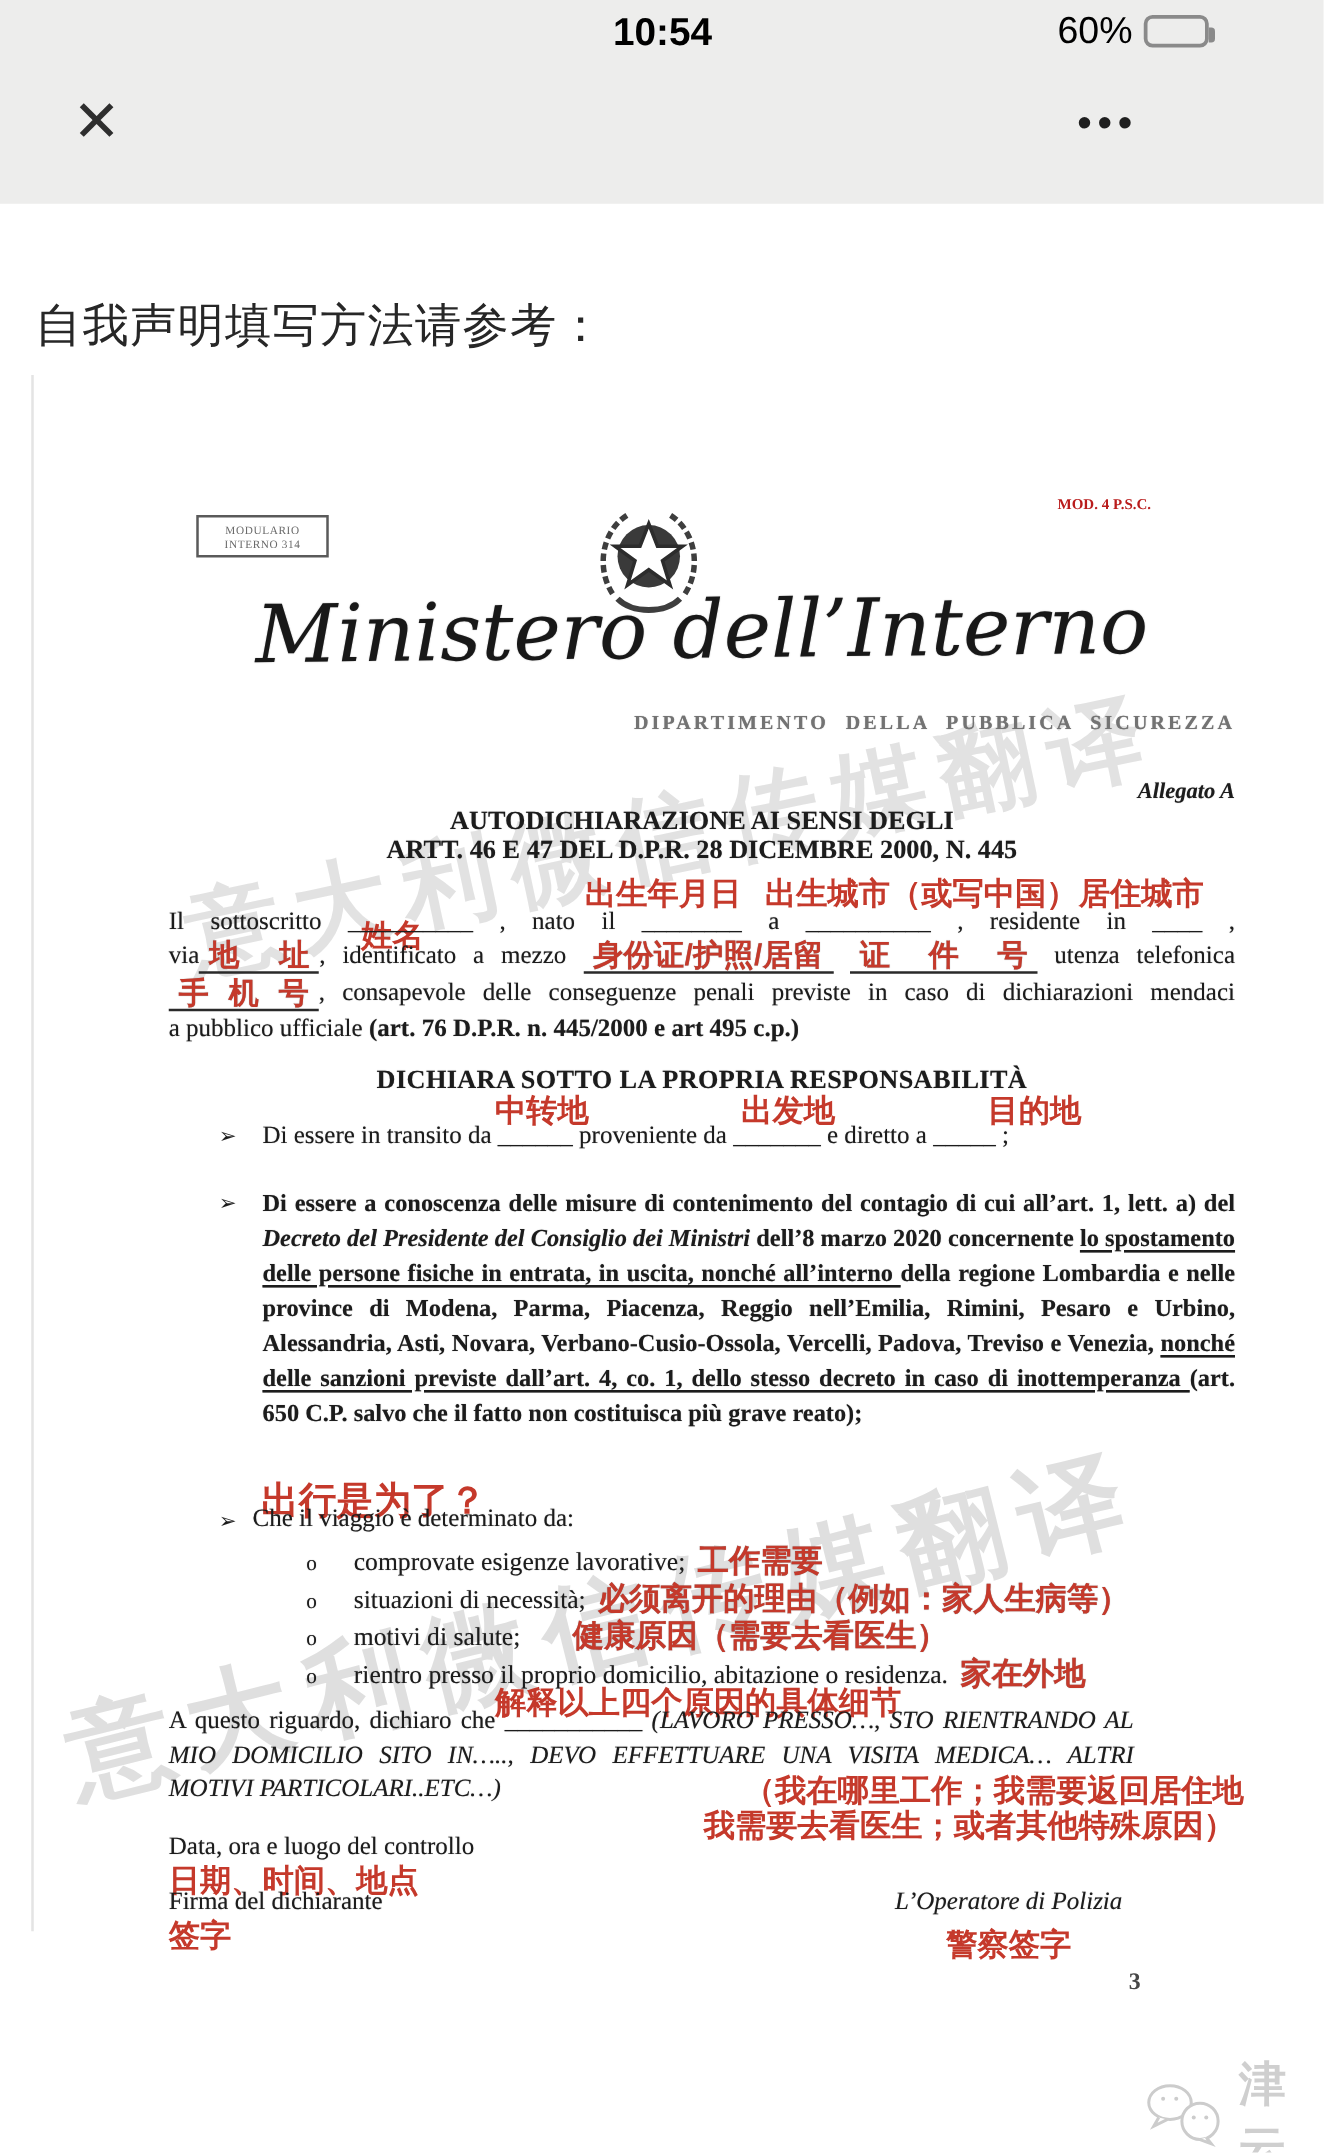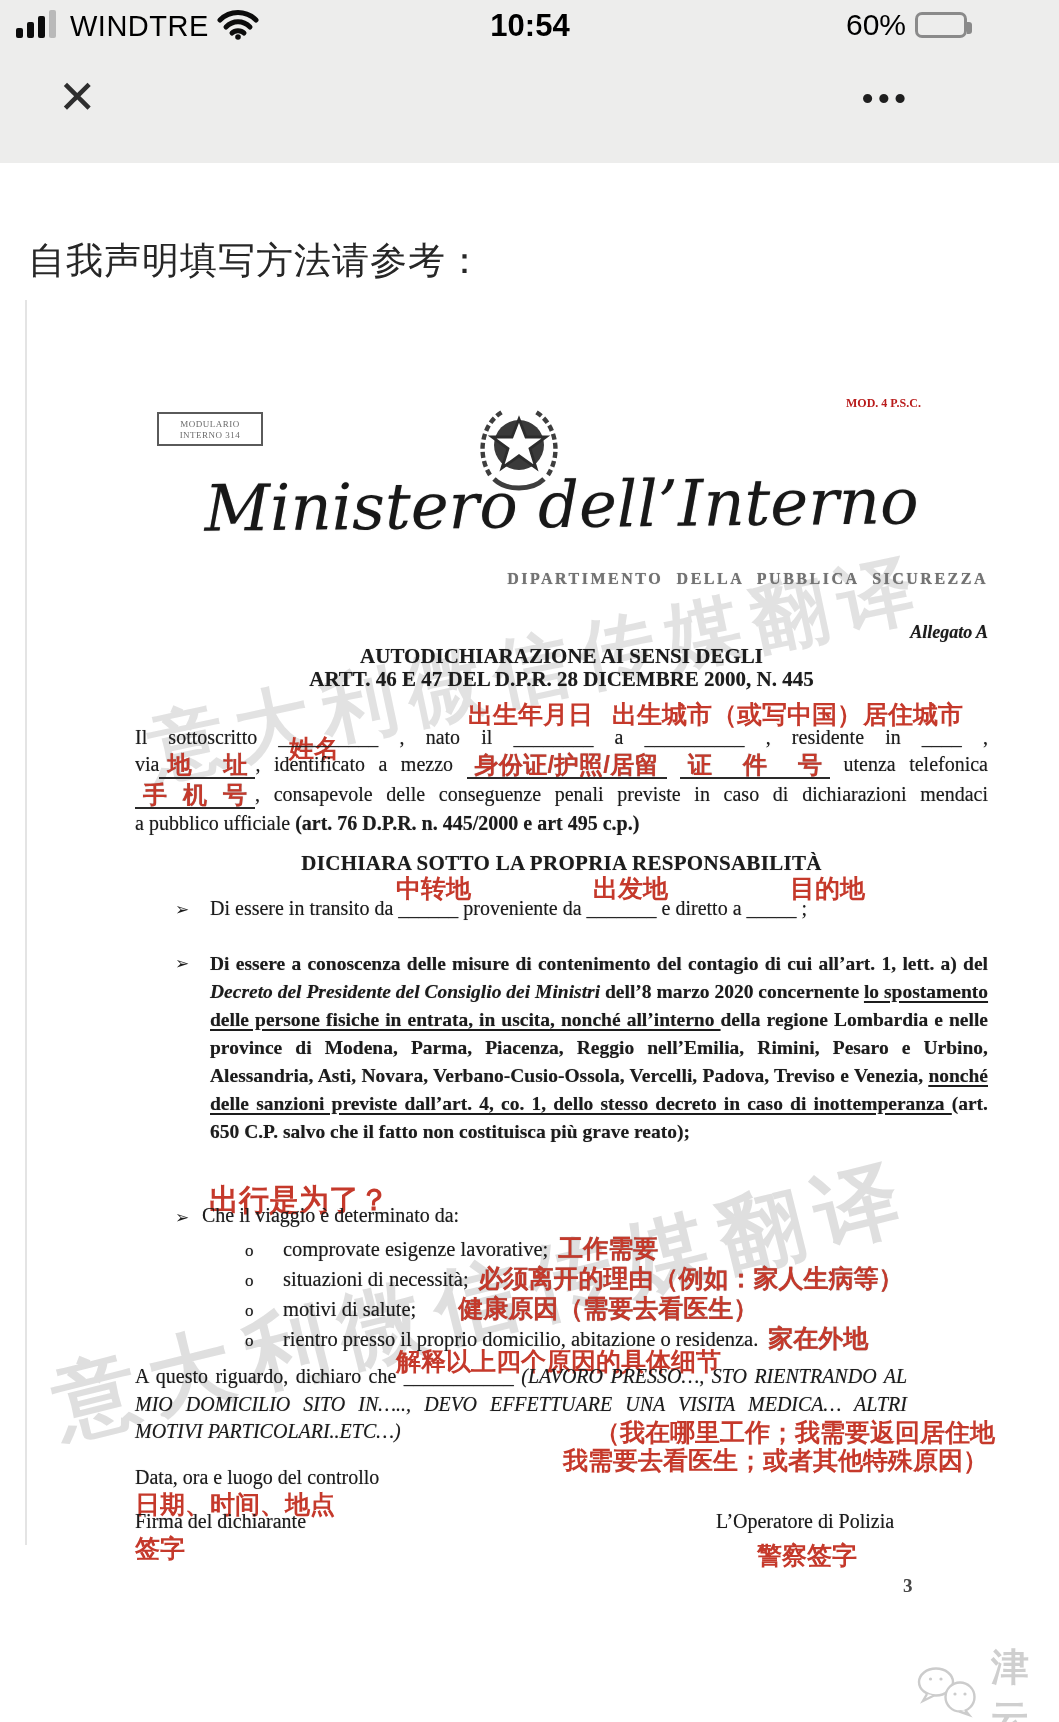--- a/index.html
+++ b/index.html
@@ -62,39 +62,20 @@
   .wm1 { left:150px; top:700px; font-size:76px; letter-spacing:12px; transform:rotate(-12deg); transform-origin:left center; }
   .wm2 { left:55px; top:1350px; font-size:84px; letter-spacing:14px; transform:rotate(-14deg); transform-origin:left center; color:rgba(150,150,150,.30); }
 
   .brand { position:absolute; left:915px; top:1642px; display:flex; align-items:center; gap:8px; color:#c9c9c9; }
   .brand-text { font-size:38px; font-weight:bold; letter-spacing:2px; color:#cfcfcf; }
 </style>
 </head>
 <body>
 
 <div class="top-chrome">
-  <div class="carrier-group">
-    <span>
-      <svg width="48" height="32" viewBox="0 0 48 32">
-        <rect x="2" y="20" width="7" height="10" rx="2" fill="#0c0c0c"></rect>
-        <rect x="13" y="14" width="7" height="16" rx="2" fill="#0c0c0c"></rect>
-        <rect x="24" y="8" width="7" height="22" rx="2" fill="#0c0c0c"></rect>
-        <rect x="35" y="2" width="7" height="28" rx="2" fill="#b9b9b9"></rect>
-      </svg>
-    </span>
-    <span class="carrier">WINDTRE</span>
-    <span>
-      <svg width="42" height="32" viewBox="0 0 42 32" fill="none" stroke="#0c0c0c" stroke-linecap="round">
-        <path d="M3 12 C13 2 29 2 39 12" stroke-width="5"></path>
-        <path d="M9 19 C16 12 26 12 33 19" stroke-width="5"></path>
-        <path d="M15 25 C18 22 24 22 27 25" stroke-width="5"></path>
-        <circle cx="21" cy="29" r="2.8" fill="#0c0c0c" stroke="none"></circle>
-      </svg>
-    </span>
-  </div>
   <div class="time">10:54</div>
   <div class="battery-group">
     <span class="battery-pct">60%</span>
     <span class="battery">
       <span class="battery-fill"></span><span class="battery-nub"></span>
     </span>
   </div>
 
   <div class="close-x">✕</div>
   <div class="more-dots">•••</div>
@@ -184,21 +165,21 @@
 
   <div class="para doc-text abs" style="left:135px; top:1363px; width:772px; font-size:20px; line-height:27.5px;">
     <span>A  questo  riguardo,  dichiaro  che  </span><span>___________ </span><span class="bi">(LAVORO  PRESSO…,  STO RIENTRANDO AL MIO DOMICILIO SITO IN….., DEVO EFFETTUARE UNA VISITA MEDICA… ALTRI MOTIVI PARTICOLARI..ETC…)</span>
   </div>
   <div class="ann red" style="left:595px; top:1416px;">（我在哪里工作；我需要返回居住地</div>
   <div class="ann red" style="left:563px; top:1444px;">我需要去看医生；或者其他特殊原因）</div>
 
   <div class="docline doc-text" style="top:1466px; font-size:20px;">Data, ora e luogo del controllo</div>
   <div class="ann red" style="left:135px; top:1488px;">日期、时间、地点</div>
   <div class="docline doc-text" style="top:1510px; font-size:20px;">Firma del dichiarante</div>
-  <div class="abs doc-text" style="left:716px; top:1510px; font-size:20px;">L’Operatore di Polizia</div>
+  <div class="abs doc-text" style="left:716px; top:1510px; font-size:20px;font-style:italic;">L’Operatore di Polizia</div>
   <div class="ann red" style="left:135px; top:1532px;">签字</div>
   <div class="ann red" style="left:757px; top:1539px;">警察签字</div>
 
   <div class="pagenum">3</div>
 </div>
 
 <div class="brand">
   <span>
     <svg width="68" height="54" viewBox="0 0 68 54" fill="none" stroke="#cccccc" stroke-width="2.4">
       <ellipse cx="21" cy="18" rx="17" ry="13.5"></ellipse>

